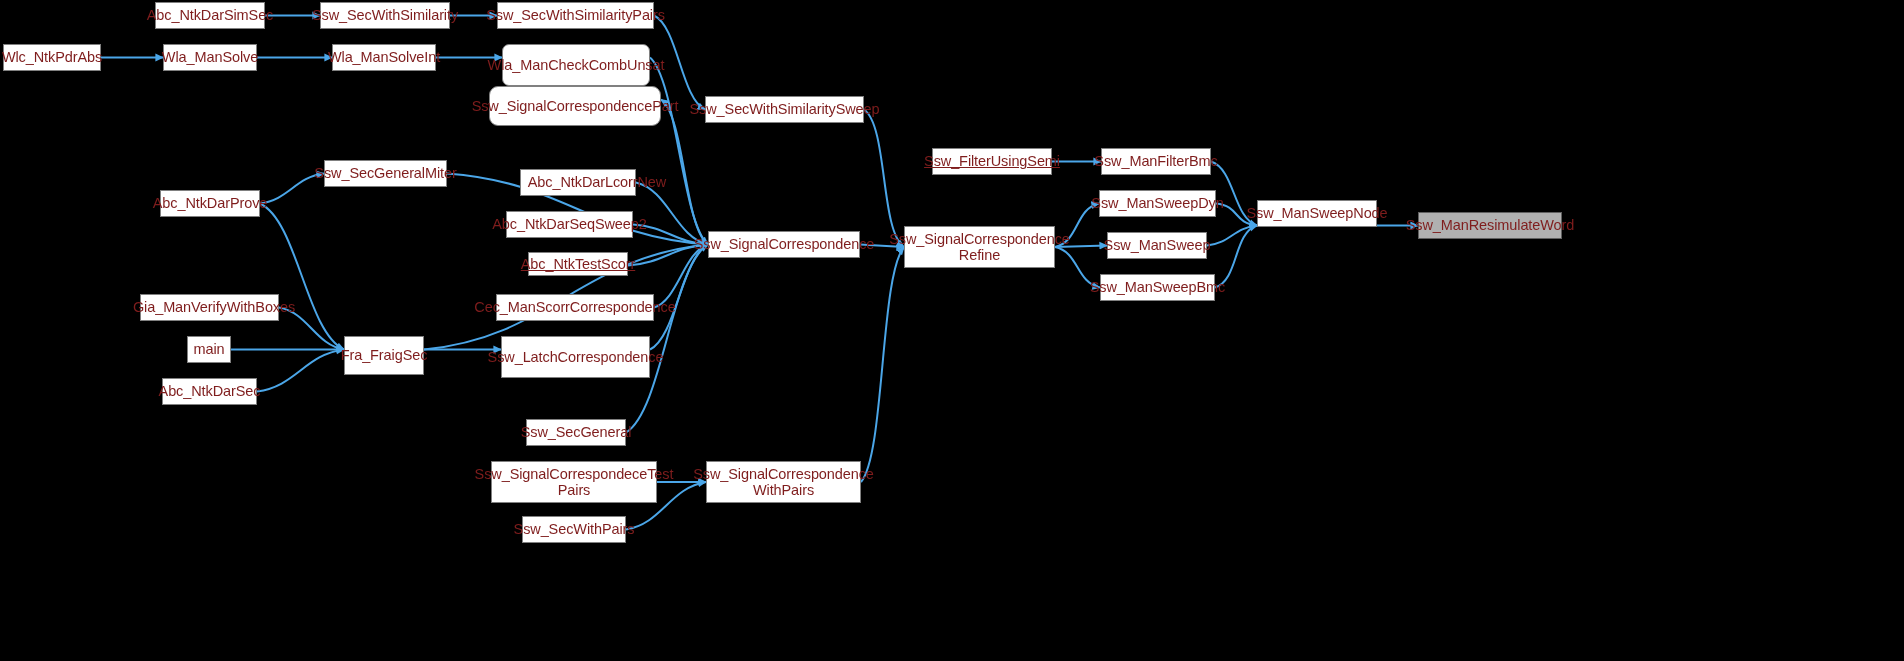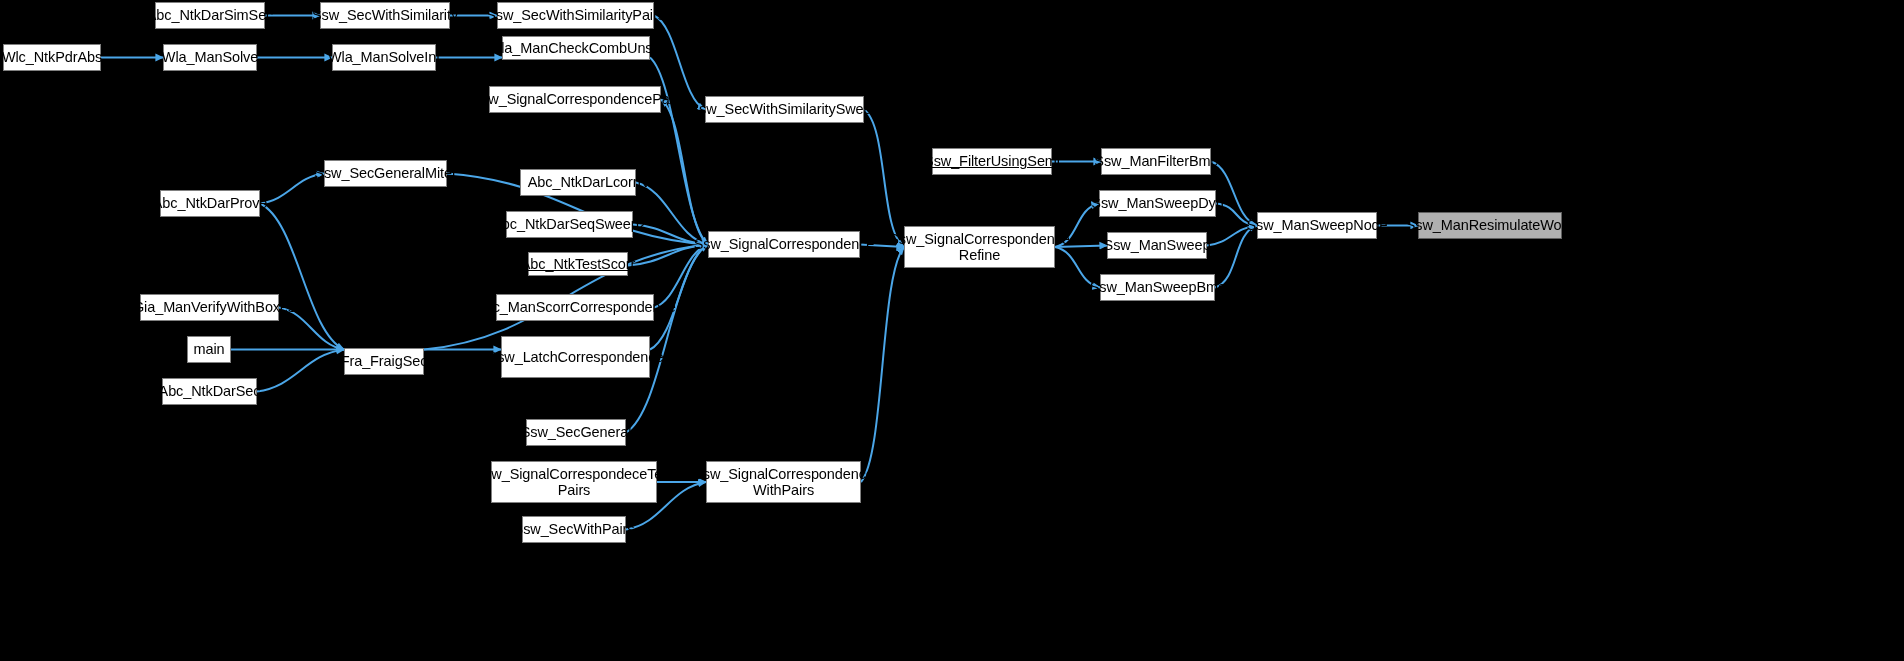--- a/index.html
+++ b/index.html
@@ -21,21 +21,21 @@
     top: 0;
     width: 1904px;
     height: 661px;
     pointer-events: none;
   }
   .node {
     position: absolute;
     box-sizing: border-box;
     background: #ffffff;
     border: 1px solid #808080;
-    color: #000000;
+    color: #7f1d1d;
     font-size: 14.5px;
     line-height: 1.12;
     display: flex;
     align-items: center;
     justify-content: center;
     text-align: center;
     white-space: pre-line;
     letter-spacing: -0.1px;
     z-index: 5;
   }
@@ -93,42 +93,42 @@
         <path d="M626,529.5 C662,523.8 670,487.7 706,482" marker-end="url(#ah)"></path>
       </g>
   </svg>
   <div id="node-layer">
       <div class="node" style="left: 155px; top: 2px; width: 110px; height: 27px;">Abc_NtkDarSimSec</div>
       <div class="node" style="left: 320px; top: 2px; width: 130px; height: 27px;">Ssw_SecWithSimilarity</div>
       <div class="node" style="left: 497px; top: 2px; width: 157px; height: 27px;">Ssw_SecWithSimilarityPairs</div>
       <div class="node" style="left: 3px; top: 44px; width: 98px; height: 27px;">Wlc_NtkPdrAbs</div>
       <div class="node" style="left: 163px; top: 44px; width: 94px; height: 27px;">Wla_ManSolve</div>
       <div class="node" style="left: 332px; top: 44px; width: 104px; height: 27px;">Wla_ManSolveInt</div>
-      <div class="node" style="left: 502px; top: 36px; width: 148px; height: 24px;">Wla_ManCheckCombUnsat</div>
-      <div class="node" style="left: 489px; top: 86px; width: 172px; height: 27px;">Ssw_SignalCorrespondencePart</div>
+      <div class="node" style="left: 502px; top: 44px; width: 148px; height: 42px; border-radius: 7px;">Wla_ManCheckCombUnsat</div>
+      <div class="node" style="left: 489px; top: 86px; width: 172px; height: 40px; border-radius: 9px;">Ssw_SignalCorrespondencePart</div>
       <div class="node" style="left: 705px; top: 96px; width: 159px; height: 27px;">Ssw_SecWithSimilaritySweep</div>
       <div class="node" style="left: 932px; top: 148px; width: 120px; height: 27px; text-decoration: underline;">Ssw_FilterUsingSemi</div>
       <div class="node" style="left: 1101px; top: 148px; width: 110px; height: 27px;">Ssw_ManFilterBmc</div>
       <div class="node" style="left: 324px; top: 160px; width: 123px; height: 27px; text-align: right;">Ssw_SecGeneralMiter</div>
       <div class="node" style="left: 520px; top: 169px; width: 116px; height: 27px; padding-left: 38px;">Abc_NtkDarLcorrNew</div>
       <div class="node" style="left: 160px; top: 190px; width: 100px; height: 27px;">Abc_NtkDarProve</div>
       <div class="node" style="left: 1099px; top: 190px; width: 117px; height: 27px;">Ssw_ManSweepDyn</div>
       <div class="node" style="left: 506px; top: 211px; width: 127px; height: 27px;">Abc_NtkDarSeqSweep2</div>
       <div class="node" style="left: 708px; top: 231px; width: 152px; height: 27px;">Ssw_SignalCorrespondence</div>
       <div class="node" style="left: 904px; top: 226px; width: 151px; height: 42px;">Ssw_SignalCorrespondence
 Refine</div>
-      <div class="node" style="left: 1257px; top: 212px; width: 120px; height: 27px;">Ssw_ManSweepNode</div>
+      <div class="node" style="left: 1257px; top: 200px; width: 120px; height: 27px;">Ssw_ManSweepNode</div>
       <div class="node highlight" style="left: 1418px; top: 212px; width: 144px; height: 27px;">Ssw_ManResimulateWord</div>
       <div class="node" style="left: 1107px; top: 232px; width: 100px; height: 27px;">Ssw_ManSweep</div>
       <div class="node" style="left: 528px; top: 252px; width: 100px; height: 24px; text-decoration: underline;">Abc_NtkTestScorr</div>
       <div class="node" style="left: 1100px; top: 274px; width: 115px; height: 27px;">Ssw_ManSweepBmc</div>
       <div class="node" style="left: 496px; top: 294px; width: 158px; height: 27px;">Cec_ManScorrCorrespondence</div>
       <div class="node" style="left: 140px; top: 294px; width: 139px; height: 27px; padding-left: 9px;">Gia_ManVerifyWithBoxes</div>
       <div class="node" style="left: 187px; top: 336px; width: 44px; height: 27px;">main</div>
-      <div class="node" style="left: 344px; top: 336px; width: 80px; height: 27px; margin-top: 12px;">Fra_FraigSec</div>
+      <div class="node" style="left: 344px; top: 336px; width: 80px; height: 39px;">Fra_FraigSec</div>
       <div class="node" style="left: 501px; top: 336px; width: 149px; height: 42px;">Ssw_LatchCorrespondence</div>
       <div class="node" style="left: 162px; top: 378px; width: 95px; height: 27px;">Abc_NtkDarSec</div>
       <div class="node" style="left: 526px; top: 419px; width: 100px; height: 27px;">Ssw_SecGeneral</div>
       <div class="node" style="left: 491px; top: 461px; width: 166px; height: 42px;">Ssw_SignalCorrespondeceTest
 Pairs</div>
       <div class="node" style="left: 706px; top: 461px; width: 155px; height: 42px;">Ssw_SignalCorrespondence
 WithPairs</div>
       <div class="node" style="left: 522px; top: 516px; width: 104px; height: 27px;">Ssw_SecWithPairs</div>
     </div>
 </div>

